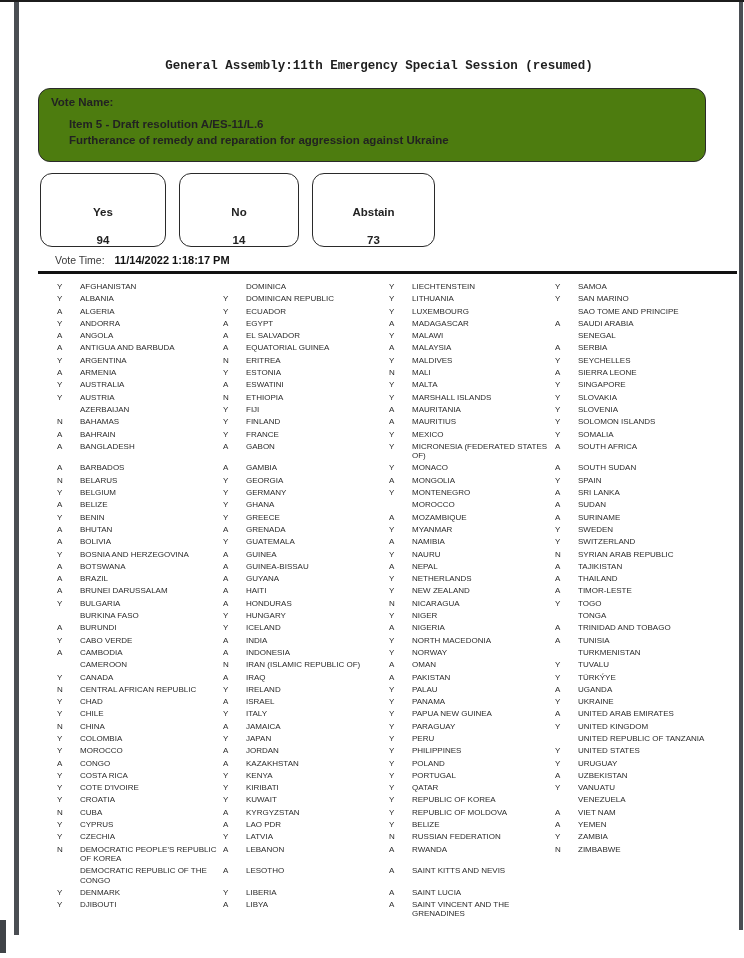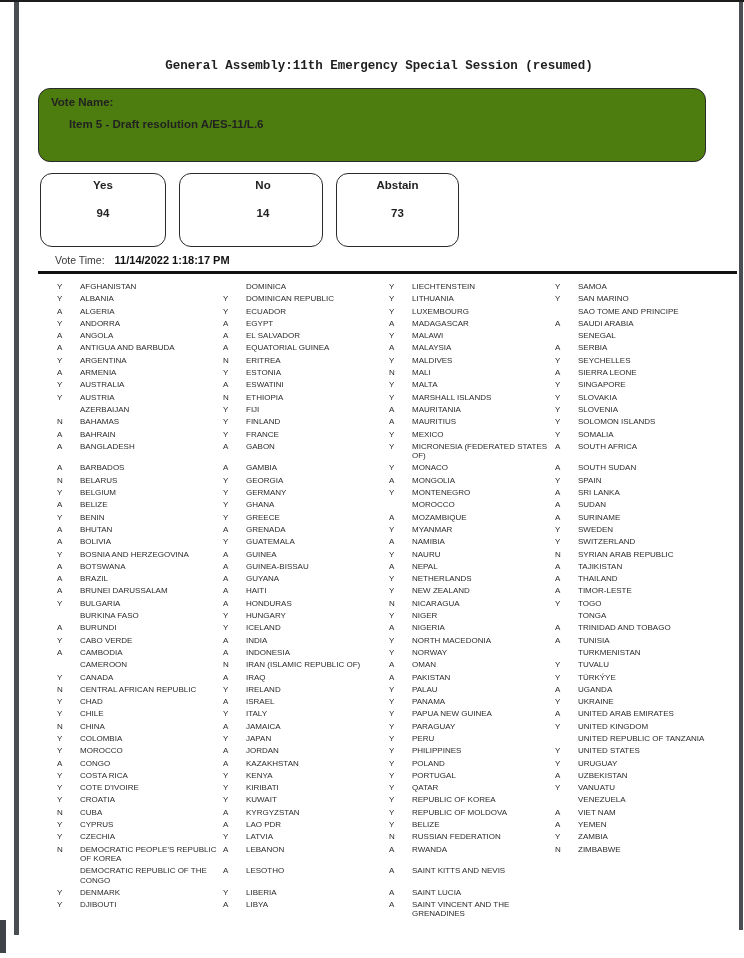--- a/index.html
+++ b/index.html
@@ -22,24 +22,24 @@
 
   .votename-box{position:absolute;left:19px;top:86px;width:666px;height:72px;
          border:1.6px solid #2a2a2a;border-radius:12px;background:#4d7c0f;}
   .votename-label{position:absolute;left:12px;top:7px;font-size:11.5px;font-weight:bold;}
   .votename-line1{position:absolute;left:30px;top:29px;font-size:11.5px;font-weight:bold;}
   .votename-line2{position:absolute;left:30px;top:45px;font-size:11.5px;font-weight:bold;}
 
   .totals{position:absolute;left:21px;top:171px;display:flex;gap:13px;}
   .total-box{height:72px;border:1.6px solid #2a2a2a;border-radius:12px;background:#fff;
          display:flex;flex-direction:column;align-items:center;}
-  .total-box .tlabel{font-size:11.5px;font-weight:bold;margin-top:5px;}
+  .total-box .tlabel{font-size:11.5px;font-weight:bold;margin-top:32px;}
   .total-box .tvalue{font-size:11.5px;font-weight:bold;margin-top:16px;}
   .tb-yes{width:124px;}
-  .tb-no{width:118px;padding-left:24px;}
+  .tb-no{width:118px;}
   .tb-abstain{width:121px;}
 
   .votetime{position:absolute;left:36px;top:252px;font-size:10.5px;color:#3a3a3a;}
   .votetime .vt-value{font-weight:bold;color:#111;margin-left:10px;font-size:11px;}
 
   .divider{position:absolute;left:19px;top:269px;width:699px;height:2.5px;background:#111;}
 
   .roll-call{position:absolute;left:38px;top:280px;width:683px;}
   .rc-row{display:flex;margin-bottom:3px;}
   .rc-cell{width:166px;flex:0 0 166px;display:flex;align-items:flex-start;
@@ -56,20 +56,21 @@
 <div class="frame-right"></div>
 <div class="frame-bl"></div>
 
 <div class="page">
 
   <div class="session">General Assembly:11th Emergency Special Session (resumed)</div>
 
   <div class="votename-box">
     <div class="votename-label">Vote Name:</div>
     <div class="votename-line1">Item 5 - Draft resolution A/ES-11/L.6</div>
+    <div class="votename-line2">Furtherance of remedy and reparation for aggression against Ukraine</div>
   </div>
 
   <div class="totals">
     <div class="total-box tb-yes">
       <div class="tlabel">Yes</div>
       <div class="tvalue">94</div>
     </div>
     <div class="total-box tb-no">
       <div class="tlabel">No</div>
       <div class="tvalue">14</div>

